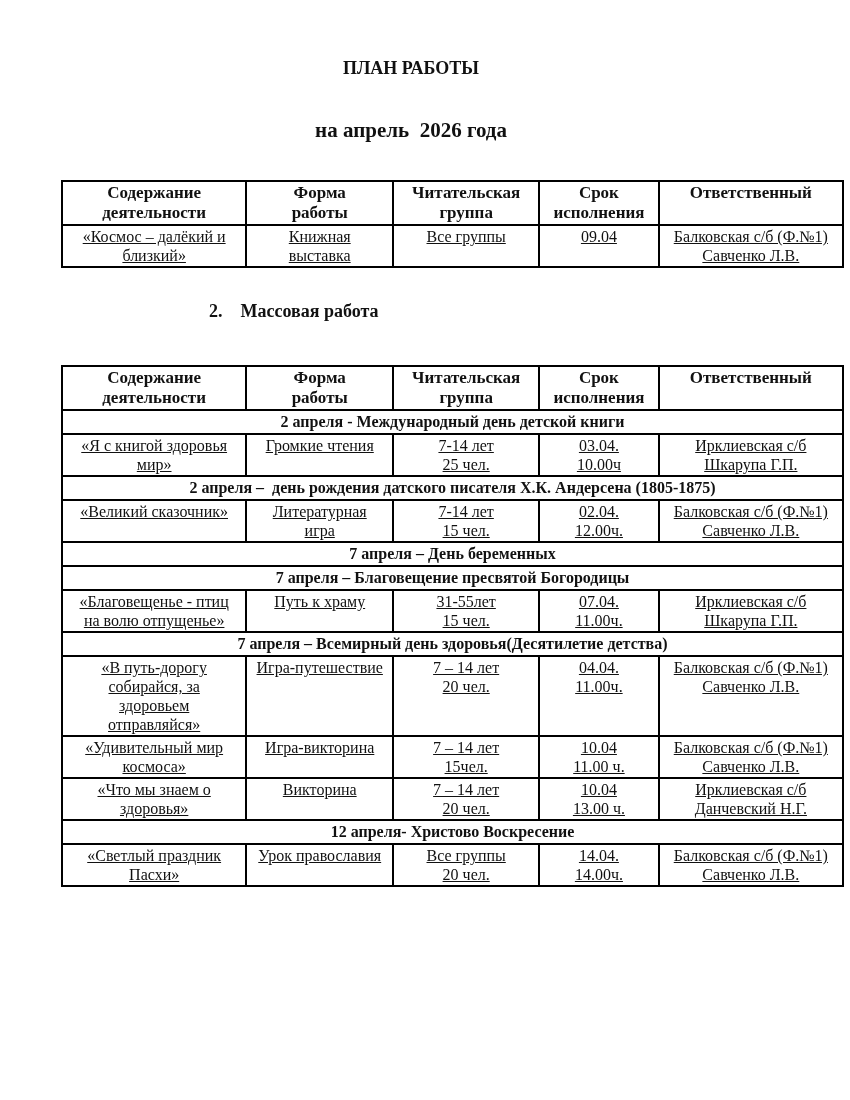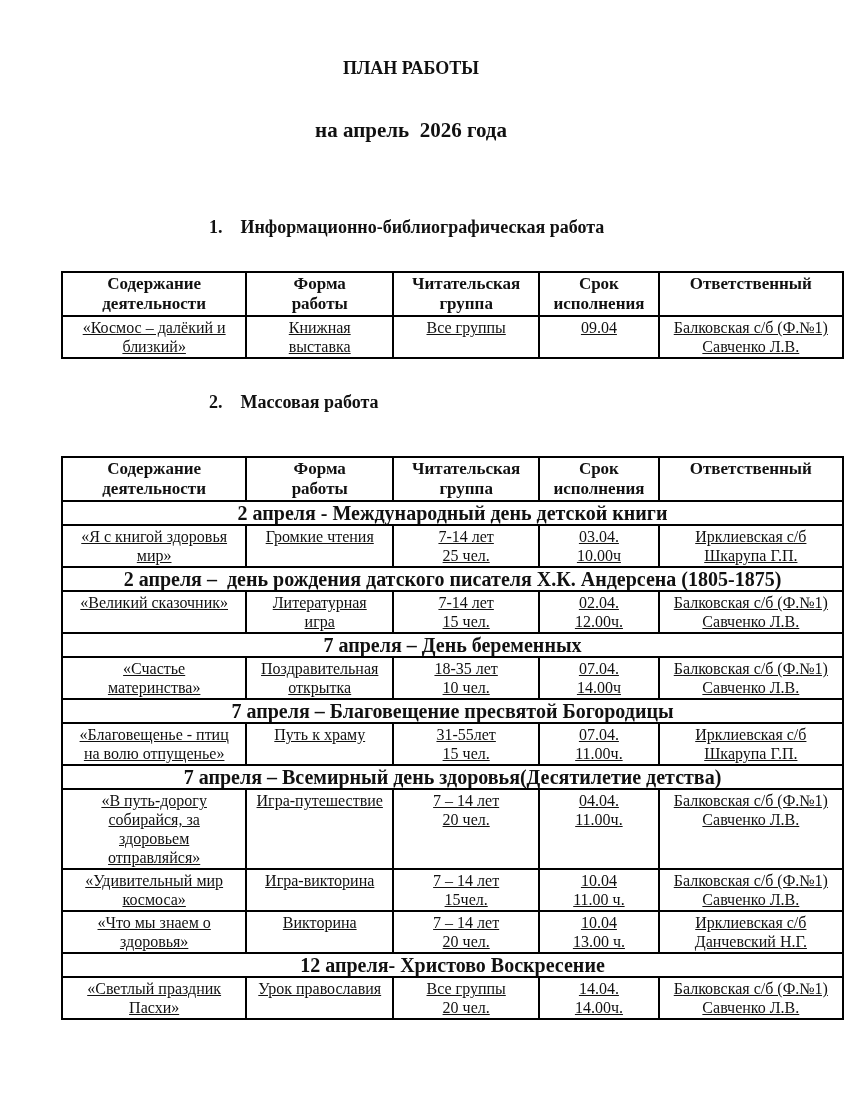--- a/index.html
+++ b/index.html
@@ -71,38 +71,35 @@
     padding: 1px 2px;
   }
   .plan-table td.cell {
     line-height: 19px;
     padding: 1px 3px;
     text-decoration: underline;
   }
   .plan-table tr.section-row td {
     line-height: 20px;
     padding: 1px 2px;
-    font-size: 20px;
+    font-size: 16px;
   }
   .plan-table tr.section-row .b { font-weight: bold; }
   .plan-table tr.section-row .r { font-weight: normal; }
 </style>
 </head>
 <body>
 
 <div class="page">
 
   <div class="title-block">
     <div class="title-sm">ПЛАН РАБОТЫ</div>
     <div class="title-lg">на апрель  2026 года</div>
   </div>
 
-  <div class="num-heading">
-    <span class="num">1.</span><span>Информационно-библиографическая работа</span>
-  </div>
 
   <table class="plan-table" id="table-0">
       <colgroup>
         <col style="width: 23.6%;">
         <col style="width: 18.8%;">
         <col style="width: 18.7%;">
         <col style="width: 15.3%;">
         <col style="width: 23.6%;">
       </colgroup>
       <thead>
@@ -182,32 +179,20 @@
           <td class="cell">7-14 лет
 15 чел.</td>
           <td class="cell">02.04.
 12.00ч.</td>
           <td class="cell">Балковская с/б (Ф.№1)
 Савченко Л.В.</td>
         </tr>
         <tr class="section-row">
           <td colspan="5"><span class="b">7 апреля – День беременных</span></td>
         </tr>
-        <tr>
-          <td class="cell">«Счастье
-материнства»</td>
-          <td class="cell">Поздравительная
-открытка</td>
-          <td class="cell">18-35 лет
-10 чел.</td>
-          <td class="cell">07.04.
-14.00ч</td>
-          <td class="cell">Балковская с/б (Ф.№1)
-Савченко Л.В.</td>
-        </tr>
         <tr class="section-row">
           <td colspan="5"><span class="b">7 апреля – Благовещение пресвятой Богородицы</span></td>
         </tr>
         <tr>
           <td class="cell">«Благовещенье - птиц
 на волю отпущенье»</td>
           <td class="cell">Путь к храму</td>
           <td class="cell">31-55лет
 15 чел.</td>
           <td class="cell">07.04.

